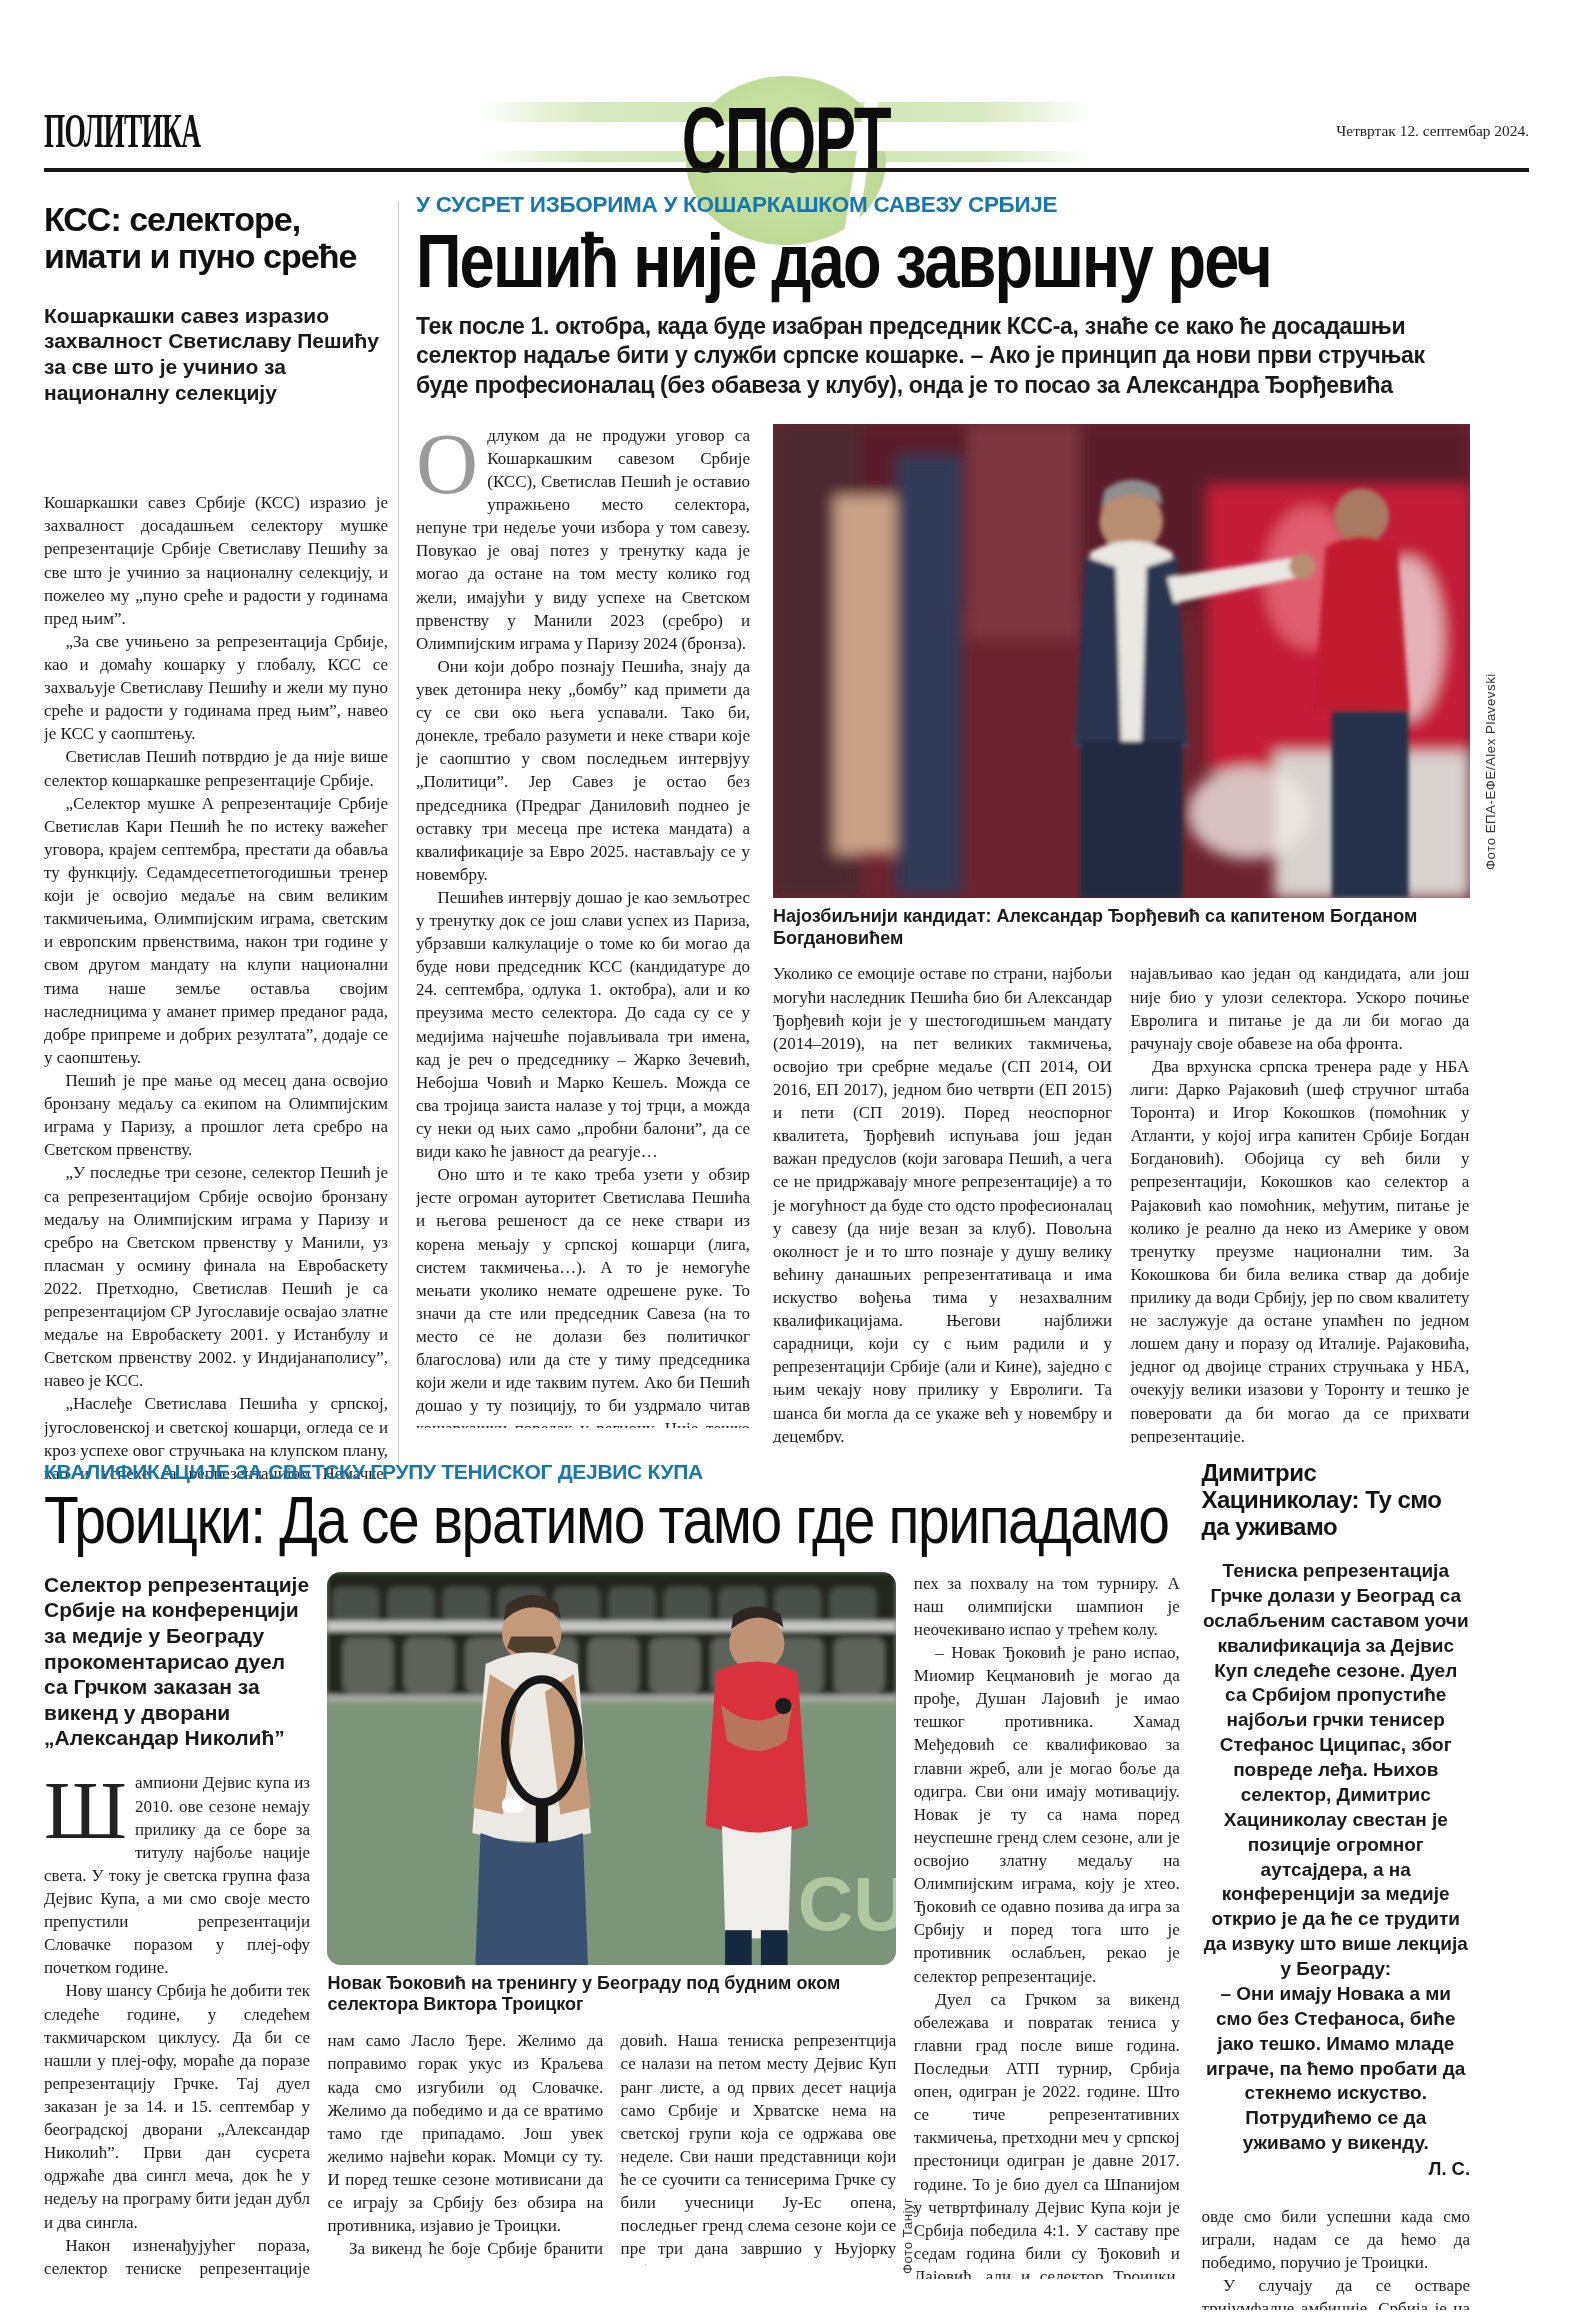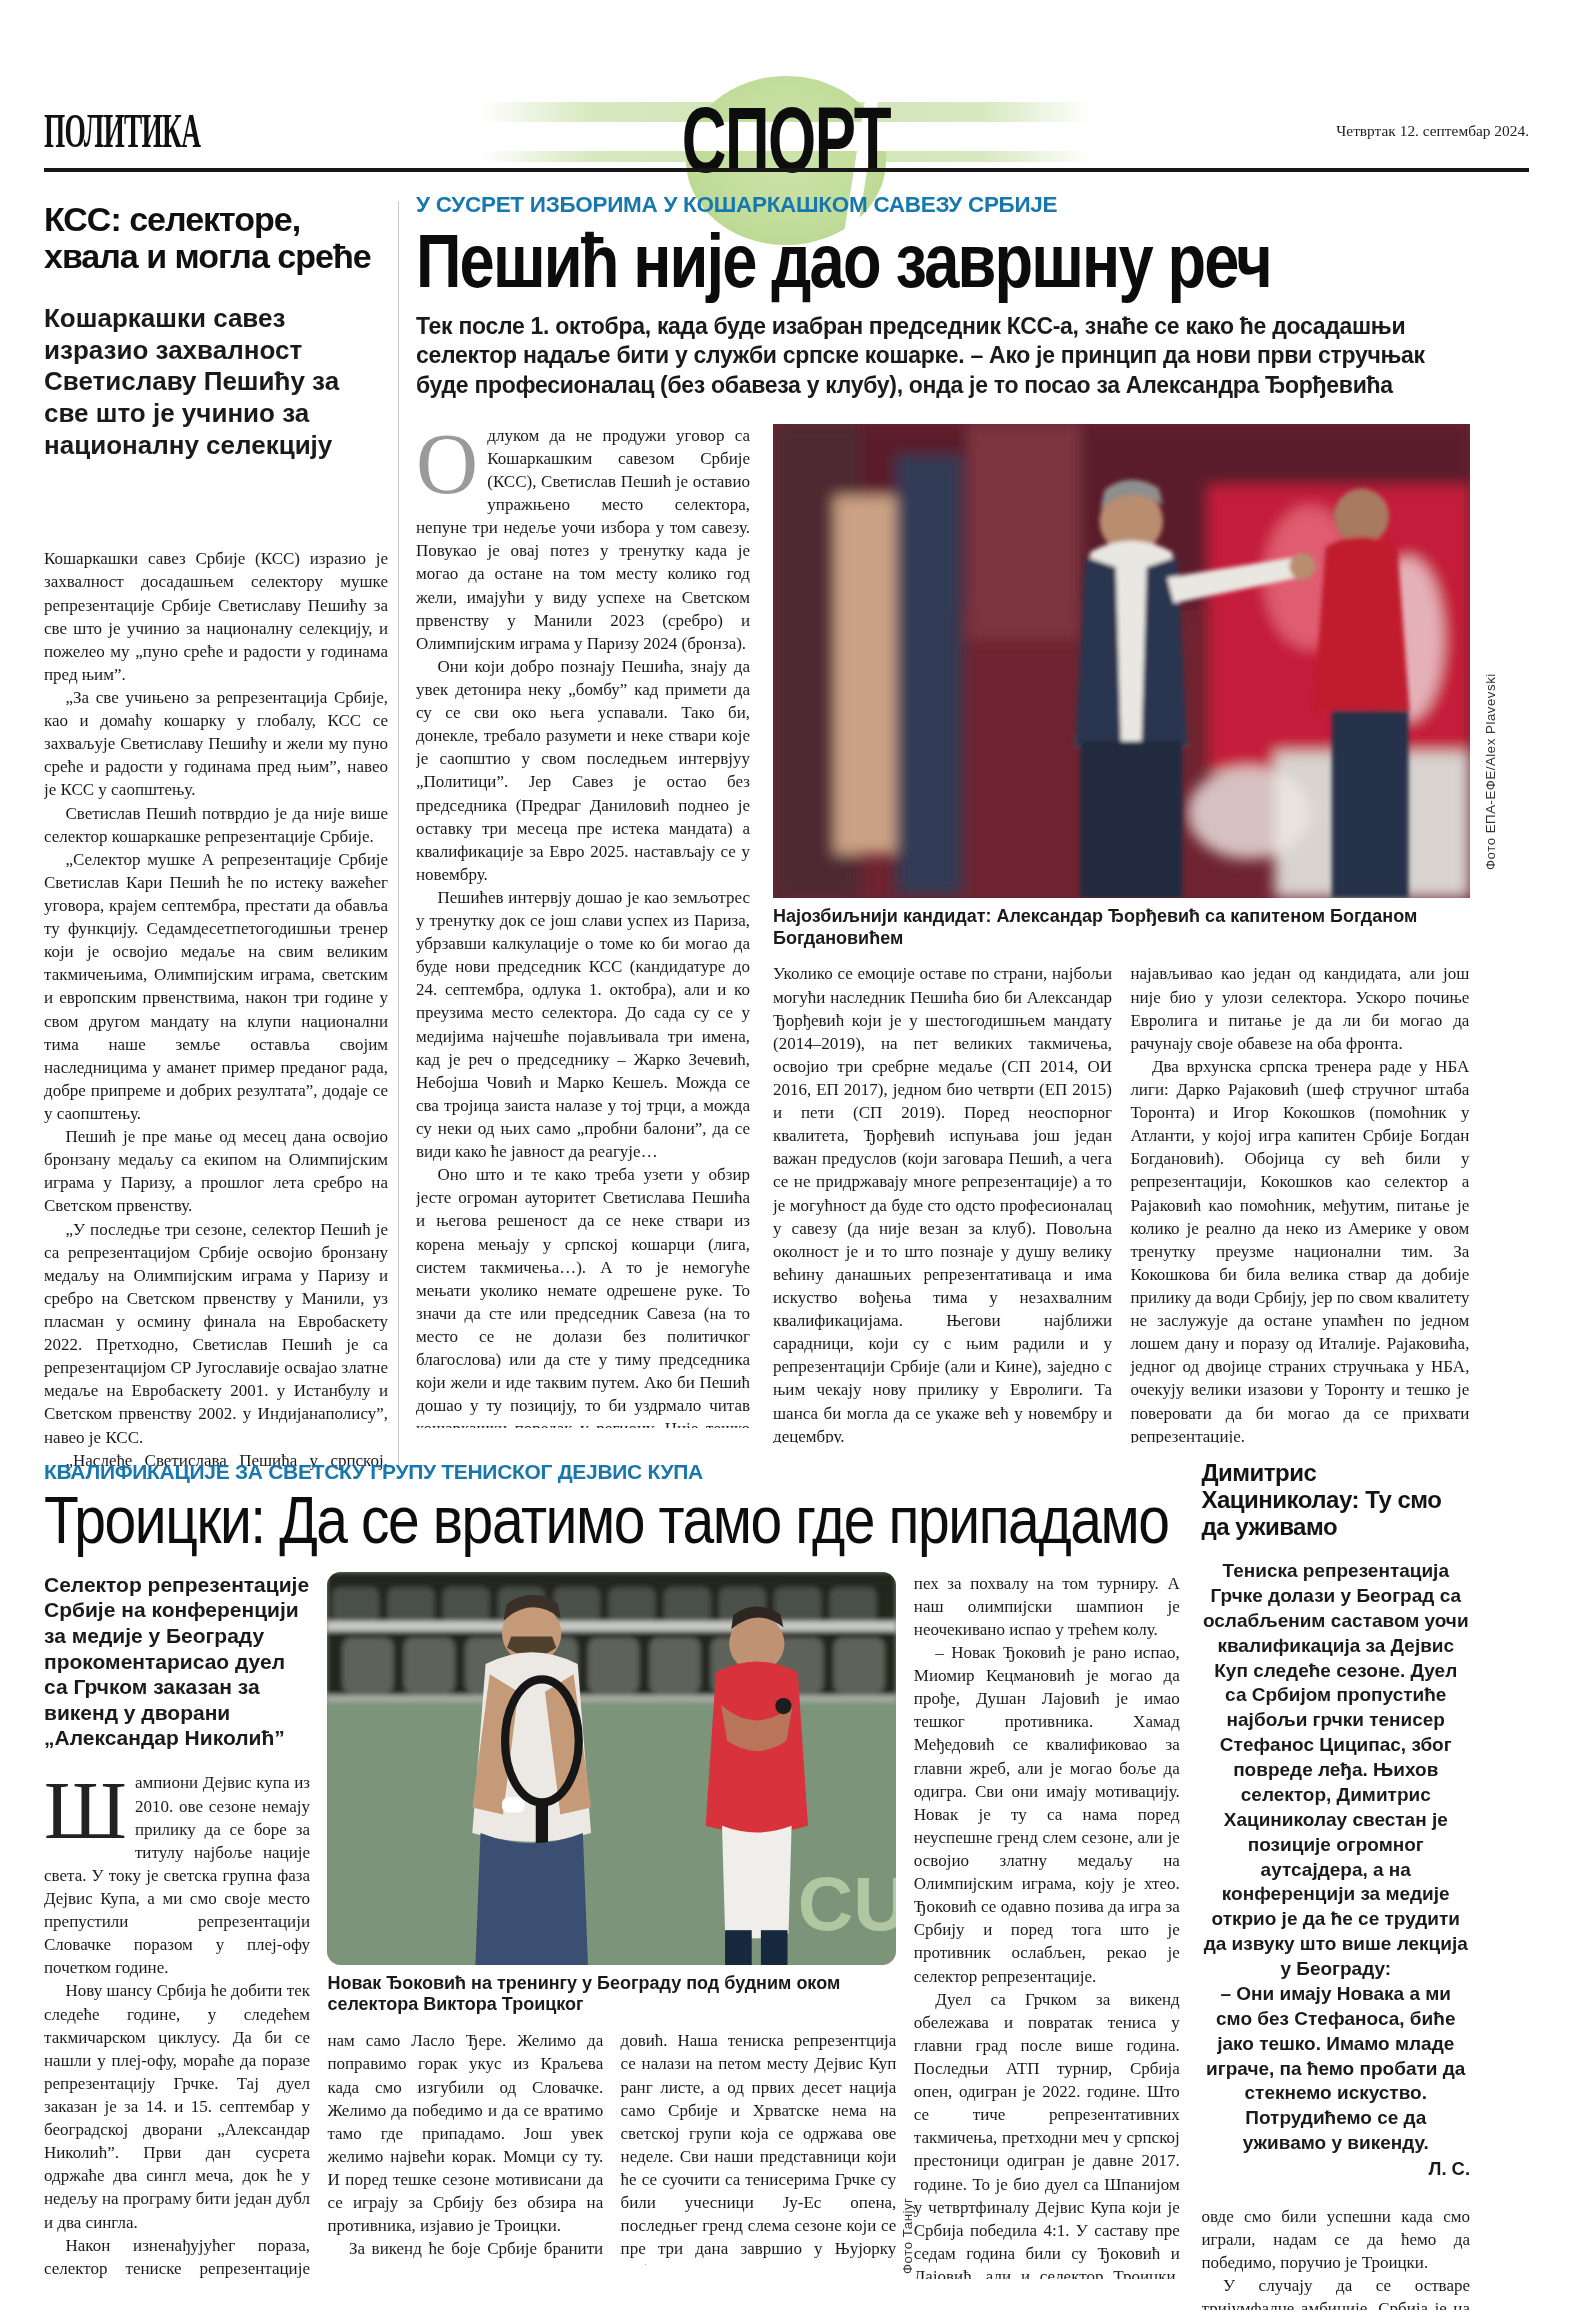--- a/index.html
+++ b/index.html
@@ -27,21 +27,21 @@
           font-size:22.5px;letter-spacing:-0.3px;}
   .serif-body p{margin:0;text-indent:21.5px;font-size:17px;line-height:1.36;text-align:justify;}
   .serif-body p:first-child{text-indent:0;}
   .sans-bold{font-family:"Liberation Sans",sans-serif;font-weight:bold;}
   .vcredit{position:absolute;font-family:"Liberation Sans",sans-serif;font-size:13.3px;color:#333;
            writing-mode:vertical-rl;transform:rotate(180deg);letter-spacing:0.5px;}
   
   #left-article{position:absolute;left:44px;top:201px;width:344px;height:1278px;overflow:hidden;}
   #left-article .title{font-family:"Liberation Sans",sans-serif;font-weight:bold;font-size:34px;
                        line-height:1.1;letter-spacing:-1px;margin:0 0 27px 0;color:#101010;}
-  #left-article .subhead{font-size:26px;line-height:1.22;margin:0 0 86px 0;}
+  #left-article .subhead{font-size:21px;line-height:1.22;margin:0 0 86px 0;}
   .col-divider{position:absolute;left:398px;top:201px;width:1px;height:1265px;background:#c9c9c9;}
   
   #main-article{position:absolute;left:416px;top:192px;width:1054px;height:1278px;overflow:hidden;}
   #main-article .headline{font-family:"Liberation Sans",sans-serif;font-weight:bold;
        font-size:68px;letter-spacing:-2px;line-height:1.0;margin:8.2px 0 17.4px 0;
        transform:scale(.93,1.12);transform-origin:left center;white-space:nowrap;color:#0c0c0c;}
   #main-article .lede{font-family:"Liberation Sans",sans-serif;font-weight:bold;
        font-size:23px;line-height:1.3;margin:13.3px 0 22.5px 0;letter-spacing:-0.3px;}
   .main-body{display:flex;gap:23px;}
   .main-colA{width:338px;height:1004px;overflow:hidden;}
@@ -91,21 +91,21 @@
     <div class="green-lens"></div>
     <div class="white-stripe"></div>
     <div class="lens-slash"></div>
     <div class="sport-title">СПОРТ</div>
   </div>
   <div class="issue-date">Четвртак 12. септембар 2024.</div>
   <div class="header-rule"></div>
 </div>
 
 <div id="left-article">
-  <h2 class="title">КСС: селекторе, хвала и могла среће</h2>
+  <h2 class="title">КСС: селекторе, имати и пуно среће</h2>
   <div class="subhead sans-bold">Кошаркашки савез изразио захвалност Светиславу Пешићу за све што је учинио за националну селекцију</div>
   <div class="serif-body">
       <p>Кошаркашки савез Србије (КСС) изразио је захвалност досадашњем селектору мушке репрезентације Србије Светиславу Пешићу за све што је учинио за националну селекцију, и пожелео му „пуно среће и радости у годинама пред њим”.</p>
       <p>„За све учињено за репрезентација Србије, као и домаћу кошарку у глобалу, КСС се захваљује Светиславу Пешићу и жели му пуно среће и радости у годинама пред њим”, навео је КСС у саопштењу.</p>
       <p>Светислав Пешић потврдио је да није више селектор кошаркашке репрезентације Србије.</p>
       <p>„Селектор мушке А репрезентације Србије Светислав Кари Пешић ће по истеку важећег уговора, крајем септембра, престати да обавља ту функцију. Седамдесетпетогодишњи тренер који је освојио медаље на свим великим такмичењима, Олимпијским играма, светским и европским првенствима, након три године у свом другом мандату на клупи национални тима наше земље оставља својим наследницима у аманет пример преданог рада, добре припреме и добрих резултата”, додаје се у саопштењу.</p>
       <p>Пешић је пре мање од месец дана освојио бронзану медаљу са екипом на Олимпијским играма у Паризу, а прошлог лета сребро на Светском првенству.</p>
       <p>„У последње три сезоне, селектор Пешић је са репрезентацијом Србије освојио бронзану медаљу на Олимпијским играма у Паризу и сребро на Светском првенству у Манили, уз пласман у осмину финала на Евробаскету 2022. Претходно, Светислав Пешић је са репрезентацијом СР Југославије освајао златне медаље на Евробаскету 2001. у Истанбулу и Светском првенству 2002. у Индијанаполису”, навео је КСС.</p>
       <p>„Наслеђе Светислава Пешића у српској, југословенској и светској кошарци, огледа се и кроз успехе овог стручњака на клупском плану, као и успехе са репрезентацијом Немачке, односно млађим селекцијама СФР Југославије, са којом је освајао златне медаље у категоријама до 19 година (Светско првенство, Бормио 1987), до 18 година (Евробаскет, Аустрија 1986) и до 16 година (Евробаскет, Бугарска 1985)”, написао је КСС.</p>
     </div>

